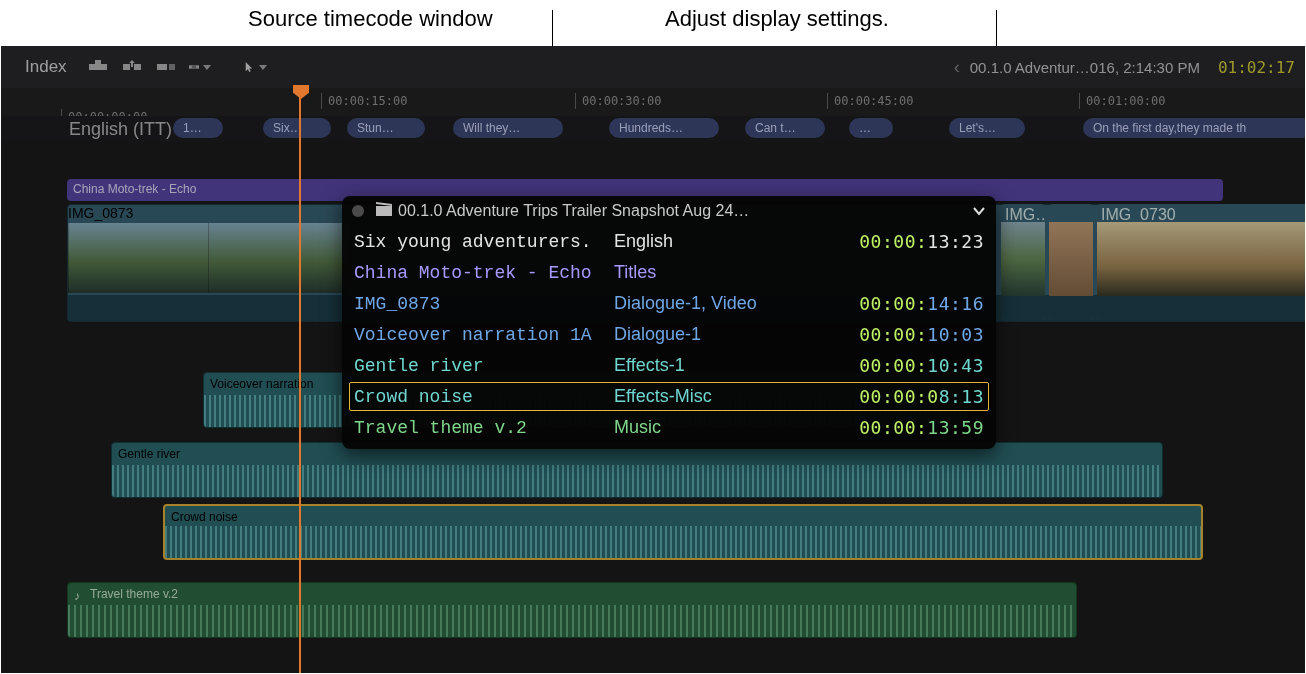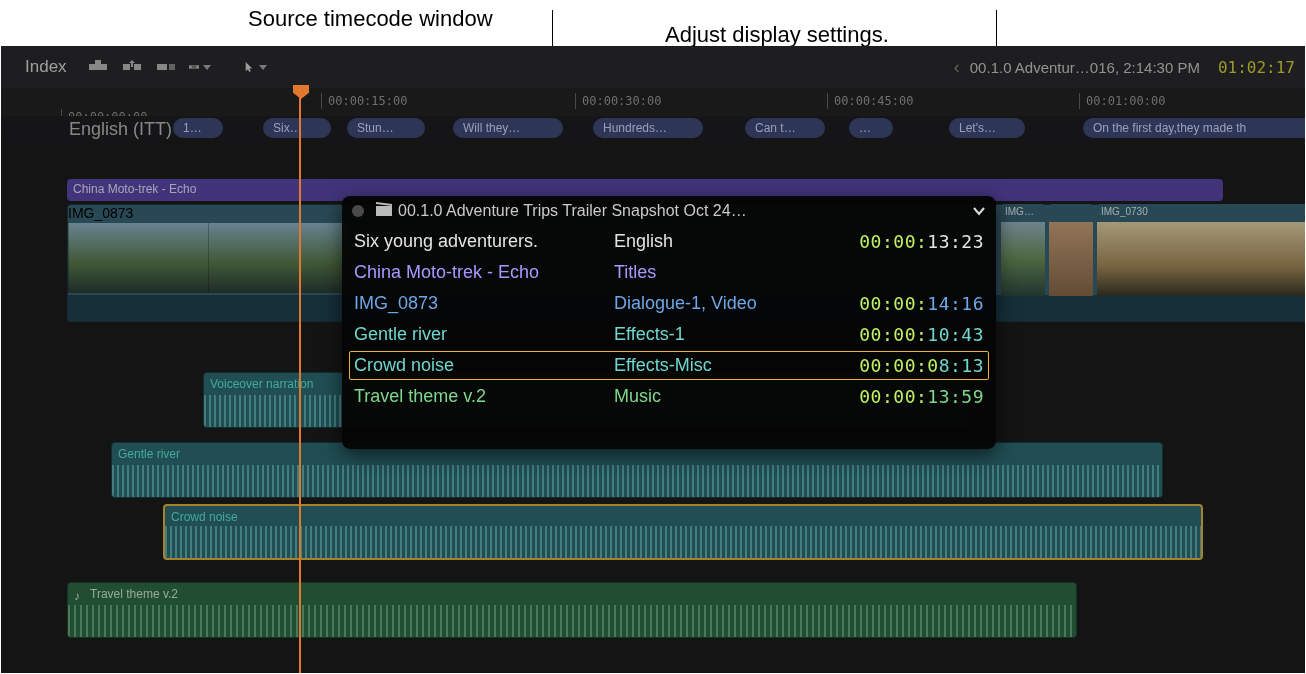--- a/index.html
+++ b/index.html
@@ -153,21 +153,21 @@
   .clip {
     position: absolute;
     box-sizing: border-box;
     border-radius: 4px;
     font-size: 12px;
     overflow: hidden;
   }
   .clip .label {
     position: absolute;
     left: 6px;
-    color: #5eead4;
+    color: #000000;
     white-space: nowrap;
   }
   .title-clip {
     background: #5a49a9;
     height: 22px; top: 35px;
   }
   .title-clip .label { top: 3px; color: #e6e1ff; }
 
   .video-row {
     top: 60px;
@@ -292,21 +292,21 @@
     height: 31px;
     padding: 0 12px;
   }
   .tc-row.sel {
     outline: 1.5px solid #e6b63b;
     outline-offset: -2px;
     border-radius: 3px;
     margin: 0 6px;
     padding: 0 6px;
   }
-  .tc-name { width: 260px; }
+  .tc-name { width: 260px; font-family: Liberation Mono, monospace; }
   .tc-role { width: 200px; }
   .tc-tc {
     flex: 1;
     text-align: right;
     font-family: ui-monospace, Menlo, monospace;
     letter-spacing: 0.5px;
   }
   .c-white  { color: #e4e4e4; }
   .c-purple { color: #a998ff; }
   .c-blue   { color: #6fa7e6; }
@@ -316,39 +316,39 @@
 
   .mini-clip {
     position: absolute;
     top: 60px; height: 116px;
     background: #3a6577;
     border-radius: 4px;
     overflow: hidden;
   }
   .mini-clip .mlabel {
     position: absolute; top: 2px; left: 4px;
-    font-size: 10px; color: #dfefef;
+    font-size: 16px; color: #dfefef;
   }
   .mini-clip .mthumb {
     position: absolute; top: 18px; bottom: 24px; left: 0; right: 0;
     background: linear-gradient(#9ab6c4 0%, #6a8f5a 50%, #2f4a3f 100%);
   }
   .mini-clip .mwave {
     position: absolute; bottom: 0; left: 0; right: 0; height: 24px;
     background: #1f4250;
   }
 </style>
 </head>
 <body>
 
 <div class="callouts">
   <span class="callout-label" style="left:236px;">Source timecode window</span>
   <div class="callout-line" style="left:540px; top:10px; height:184px;"></div>
 
-  <span class="callout-label" style="left:653px;margin-top:16px;">Adjust display settings.</span>
+  <span class="callout-label" style="left:653px;">Adjust display settings.</span>
   <div class="callout-line" style="left:984px; top:10px; height:158px;"></div>
 </div>
 
 <div class="panel">
 
   <div class="toolbar">
     <div class="index-btn">Index</div>
 
     <div class="tool-icon">
       <svg width="18" height="14" viewBox="0 0 18 14">
@@ -398,21 +398,21 @@
     <div class="ruler-tick" style="left:826px;">00:00:45:00</div>
     <div class="ruler-tick" style="left:1078px;">00:01:00:00</div>
   </div>
 
   <div class="caption-row">
     <span class="caption-lang">English (ITT)</span>
     <div class="caption-pill" style="left:172px; width:30px;">1…</div>
     <div class="caption-pill" style="left:262px; width:48px;">Six…</div>
     <div class="caption-pill" style="left:346px; width:58px;">Stun…</div>
     <div class="caption-pill" style="left:452px; width:90px;">Will they…</div>
-    <div class="caption-pill" style="left:592px; width:90px;">Hundreds…</div>
+    <div class="caption-pill" style="left:608px; width:90px;">Hundreds…</div>
     <div class="caption-pill" style="left:744px; width:60px;">Can t…</div>
     <div class="caption-pill" style="left:848px; width:24px;">…</div>
     <div class="caption-pill" style="left:948px; width:56px;">Let's…</div>
     <div class="caption-pill" style="left:1082px; width:220px;">On the first day,they made th</div>
   </div>
 
   <div class="tracks">
 
     <div class="clip title-clip" style="left:66px; width:1156px;">
       <span class="label">China Moto-trek - Echo</span>
@@ -470,21 +470,21 @@
 
   <div class="tc-window">
     <div class="tc-header">
       <div class="tc-close"></div>
       <span class="tc-title-icon">
         <svg width="16" height="14" viewBox="0 0 16 14">
             <rect x="0" y="4" width="16" height="10" fill="#bbb"></rect>
             <path d="M0 0 L16 2 L16 4 L0 2 Z" fill="#bbb"></path>
           </svg>
       </span>
-      <span class="tc-title">00.1.0 Adventure Trips Trailer Snapshot Oct 24…</span>
+      <span class="tc-title">00.1.0 Adventure Trips Trailer Snapshot Aug 24…</span>
       <span class="tc-chev">
         <svg width="14" height="10" viewBox="0 0 14 10">
             <path d="M2 2 L7 8 L12 2" stroke="#ddd" stroke-width="2" fill="none"></path>
           </svg>
       </span>
     </div>
     <div id="tc-rows">
         <div class="tc-row">
           <span class="tc-name c-white">Six young adventurers.</span>
           <span class="tc-role c-white">English</span>
@@ -493,20 +493,25 @@
         <div class="tc-row">
           <span class="tc-name c-purple">China Moto-trek - Echo</span>
           <span class="tc-role c-purple">Titles</span>
         </div>
         <div class="tc-row">
           <span class="tc-name c-blue">IMG_0873</span>
           <span class="tc-role c-blue">Dialogue-1, Video</span>
           <span class="tc-tc c-blue"><span class="tc-dim">00:00:</span>14:16</span>
         </div>
         <div class="tc-row">
+          <span class="tc-name c-blue">Voiceover narration 1A</span>
+          <span class="tc-role c-blue">Dialogue-1</span>
+          <span class="tc-tc c-blue"><span class="tc-dim">00:00:</span>10:03</span>
+        </div>
+        <div class="tc-row">
           <span class="tc-name c-teal">Gentle river</span>
           <span class="tc-role c-teal">Effects-1</span>
           <span class="tc-tc c-teal"><span class="tc-dim">00:00:</span>10:43</span>
         </div>
         <div class="tc-row sel">
           <span class="tc-name c-teal">Crowd noise</span>
           <span class="tc-role c-teal">Effects-Misc</span>
           <span class="tc-tc c-teal"><span class="tc-dim">00:00:0</span>8:13</span>
         </div>
         <div class="tc-row">

